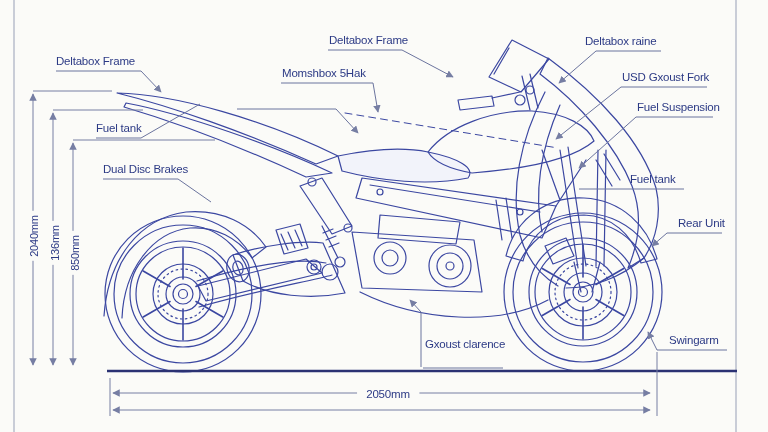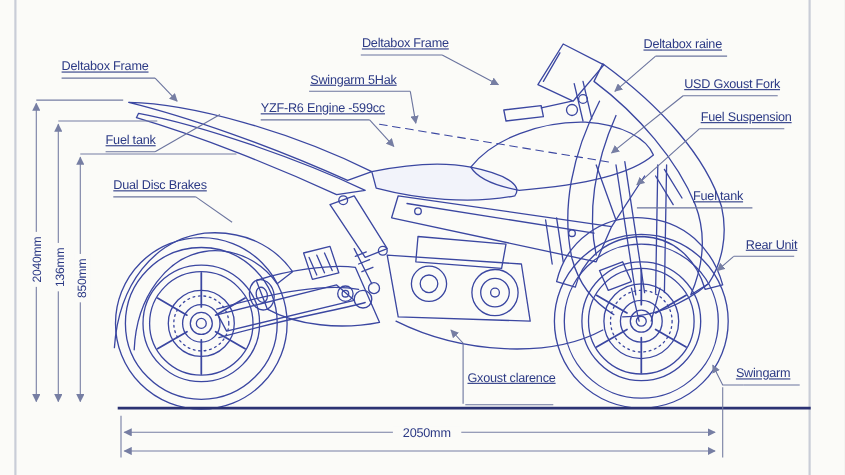--- a/index.html
+++ b/index.html
@@ -9,21 +9,20 @@
     font-family:"Liberation Sans",sans-serif;
   }
   .frame-line{position:absolute;top:0;bottom:0;width:2px;background:#c9cdd7;}
   .frame-line.left{left:13px;}
   .frame-line.right{left:735px;}
   svg.art{position:absolute;left:0;top:0;}
   .lbl{
     position:absolute;white-space:nowrap;
     font-size:11.5px;letter-spacing:-0.2px;color:#2c3a85;
     line-height:14px;
-    text-decoration:underline;
   }
   .dim-v{
     position:absolute;transform:translate(-50%,-50%) rotate(-90deg);
     font-size:11px;color:#2c3a85;background:#fbfbf8;padding:1px 4px;
     white-space:nowrap;letter-spacing:-0.2px;
   }
   .dim-h{
     position:absolute;transform:translate(-50%,-50%);
     font-size:11.5px;color:#2c3a85;background:#fbfbf8;padding:0 9px;
     white-space:nowrap;letter-spacing:-0.2px;
@@ -201,22 +200,21 @@
         <path d="M676 350 L657 350 L648 332" marker-end="url(#arr)"></path>
       <path d="M423 368 L503 368"></path>
         <path d="M421 367 L421 312 L410 300" marker-end="url(#arr)"></path>
     </g>
   </svg>
 
   <div class="lbl" style="left:56px;top:54px">Deltabox Frame</div>
   <div class="lbl" style="left:96px;top:121px">Fuel tank</div>
   <div class="lbl" style="left:103px;top:162px">Dual Disc Brakes</div>
   <div class="lbl" style="left:329px;top:33px">Deltabox Frame</div>
-  <div class="lbl" style="left:282px;top:66px">Swingarm 5Hak</div>
-  <div class="lbl" style="left:237px;top:92px">YZF-R6 Engine -599cc</div>
+  <div class="lbl" style="left:282px;top:66px">Momshbox 5Hak</div>
   <div class="lbl" style="left:585px;top:34px">Deltabox raine</div>
   <div class="lbl" style="left:622px;top:70px">USD Gxoust Fork</div>
   <div class="lbl" style="left:637px;top:100px">Fuel Suspension</div>
   <div class="lbl" style="left:630px;top:172px">Fuel tank</div>
   <div class="lbl" style="left:678px;top:216px">Rear Unit</div>
   <div class="lbl" style="left:669px;top:333px">Swingarm</div>
   <div class="lbl" style="left:425px;top:337px">Gxoust clarence</div>
 
   <div class="dim-v" style="left:34px;top:236px">2040mm</div>
   <div class="dim-v" style="left:55px;top:243px">136mm</div>

